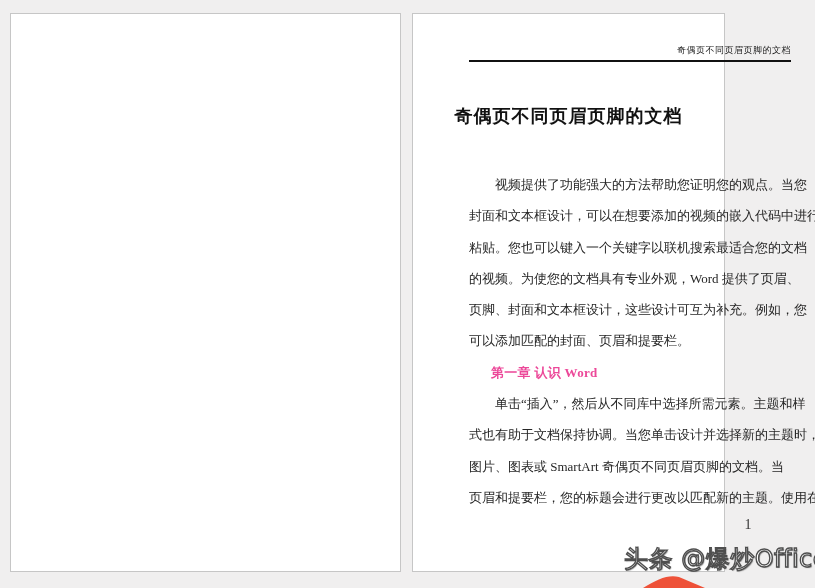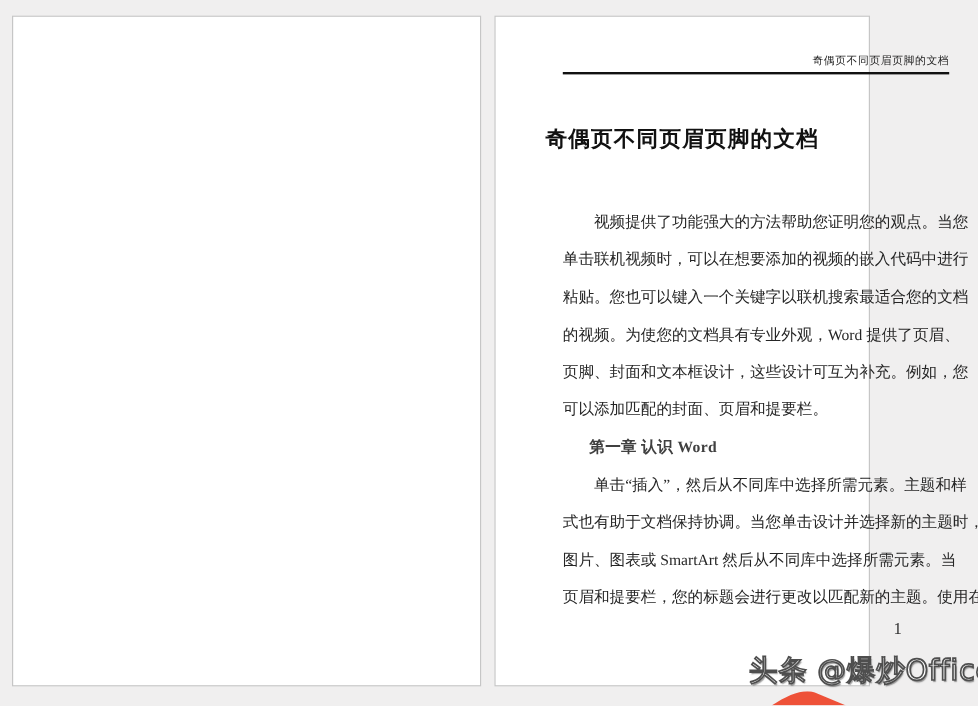--- a/index.html
+++ b/index.html
@@ -59,21 +59,21 @@
     text-align: justify;
     text-align-last: justify;
     white-space: nowrap;
     overflow: visible;
   }
   .ln.indent  { text-indent: 26px; }
   .ln.end     { text-align: right; text-align-last: left; }
   .ln.heading {
     text-align: left; text-align-last: left;
     text-indent: 22px;
-    color: #404040;
+    color: #ec4899;
     font-weight: bold;
     letter-spacing: 0.3px;
   }
 
   .pageno {
     position: absolute;
     left: 325px; top: 503px;
     width: 20px;
     text-align: center;
     font-size: 14px;
@@ -110,29 +110,29 @@
   <div class="page page-right">
 
     <div class="hdr">
       <span>奇偶页不同页眉页脚的文档</span>
     </div>
 
     <div class="doc-title">奇偶页不同页眉页脚的文档</div>
 
     <div class="body-block">
       <div class="ln indent">视频提供了功能强大的方法帮助您证明您的观点。当您</div>
-      <div class="ln">单击联机视频时，可以在想要添加的视频的嵌入代码中进行</div>
+      <div class="ln">封面和文本框设计，可以在想要添加的视频的嵌入代码中进行</div>
       <div class="ln">粘贴。您也可以键入一个关键字以联机搜索最适合您的文档</div>
       <div class="ln">的视频。为使您的文档具有专业外观，Word 提供了页眉、</div>
       <div class="ln">页脚、封面和文本框设计，这些设计可互为补充。例如，您</div>
       <div class="ln end">可以添加匹配的封面、页眉和提要栏。</div>
       <div class="ln heading">第一章 认识 Word</div>
       <div class="ln indent">单击“插入”，然后从不同库中选择所需元素。主题和样</div>
       <div class="ln">式也有助于文档保持协调。当您单击设计并选择新的主题时，</div>
-      <div class="ln">图片、图表或 SmartArt 然后从不同库中选择所需元素。当</div>
+      <div class="ln">图片、图表或 SmartArt 奇偶页不同页眉页脚的文档。当</div>
       <div class="ln">页眉和提要栏，您的标题会进行更改以匹配新的主题。使用在</div>
     </div>
 
     <div class="pageno">1</div>
   </div>
 
   <div class="watermark">
     <span>头条 @爆炒Office</span>
   </div>
 

